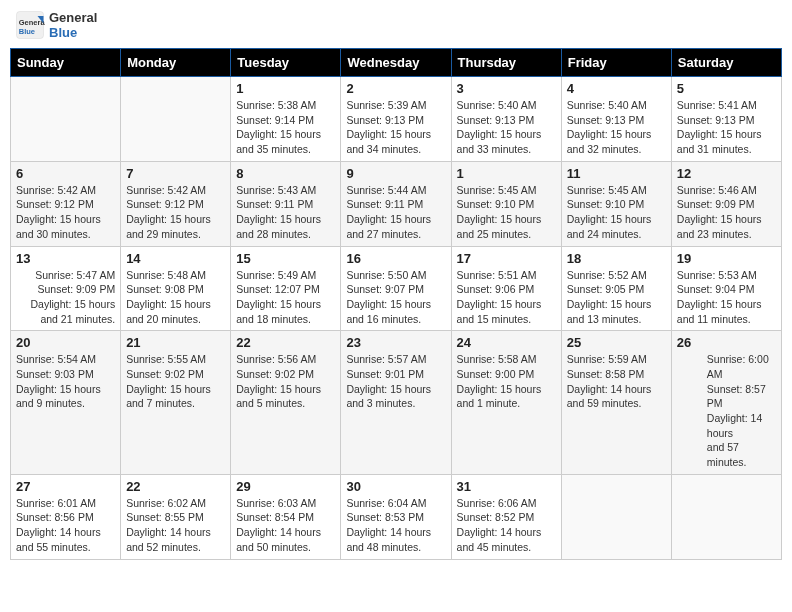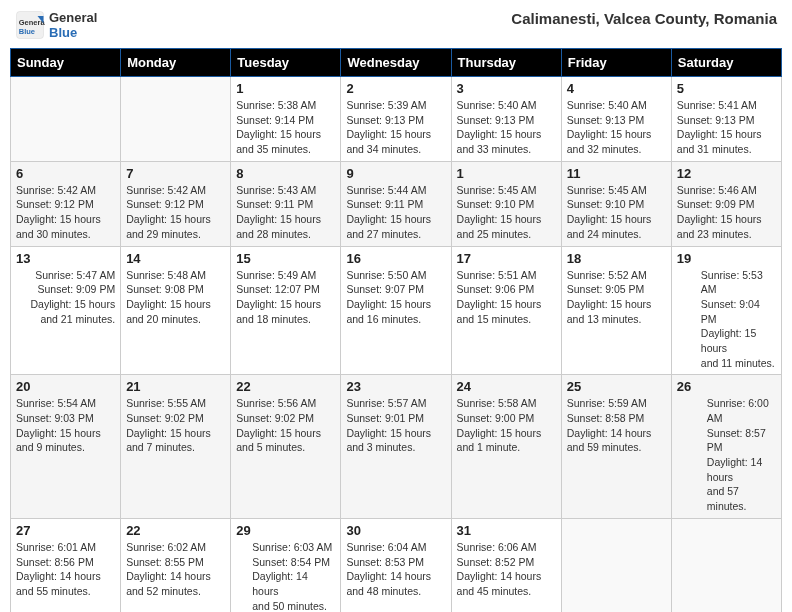--- a/index.html
+++ b/index.html
@@ -97,21 +97,20 @@
       <text x="5" y="20" font-size="10" font-weight="bold" fill="#333">General</text>
       <text x="5" y="32" font-size="10" font-weight="bold" fill="#2a6db5">Blue</text>
       <polygon points="30,8 38,8 38,18" fill="#2a6db5"></polygon>
     </svg>
     <div>
       <div style="font-size:13px;font-weight:bold;color:#333;">General</div>
       <div style="font-size:13px;font-weight:bold;color:#2a6db5;">Blue</div>
     </div>
   </div>
   <div class="title-block">
-    <div class="location">Calimanesti, Valcea County, Romania</div>
   </div>
 </div>
 
 <table class="calendar">
   <thead>
     <tr>
     <th>Sunday</th>
         <th>Monday</th>
         <th>Tuesday</th>
         <th>Wednesday</th>
@@ -249,21 +248,21 @@
         </td>
         <td>
           <span class="day-number">18</span>
           <div class="day-detail" style="white-space: pre-line;">Sunrise: 5:52 AM
 Sunset: 9:05 PM
 Daylight: 15 hours
 and 13 minutes.</div>
         </td>
         <td>
           <span class="day-number">19</span>
-          <div class="day-detail" style="white-space: pre-line; margin-left: 24px;">Sunrise: 5:53 AM
+          <div class="day-detail" style="white-space: pre-line;">Sunrise: 5:53 AM
 Sunset: 9:04 PM
 Daylight: 15 hours
 and 11 minutes.</div>
         </td>
       </tr>
       <tr>
         <td>
           <span class="day-number">20</span>
           <div class="day-detail" style="white-space: pre-line;">Sunrise: 5:54 AM
 Sunset: 9:03 PM
@@ -323,21 +322,21 @@
         </td>
         <td>
           <span class="day-number">22</span>
           <div class="day-detail" style="white-space: pre-line;">Sunrise: 6:02 AM
 Sunset: 8:55 PM
 Daylight: 14 hours
 and 52 minutes.</div>
         </td>
         <td>
           <span class="day-number">29</span>
-          <div class="day-detail" style="white-space: pre-line; margin-left: 16px;">Sunrise: 6:03 AM
+          <div class="day-detail" style="white-space: pre-line;">Sunrise: 6:03 AM
 Sunset: 8:54 PM
 Daylight: 14 hours
 and 50 minutes.</div>
         </td>
         <td>
           <span class="day-number">30</span>
           <div class="day-detail" style="white-space: pre-line;">Sunrise: 6:04 AM
 Sunset: 8:53 PM
 Daylight: 14 hours
 and 48 minutes.</div>

